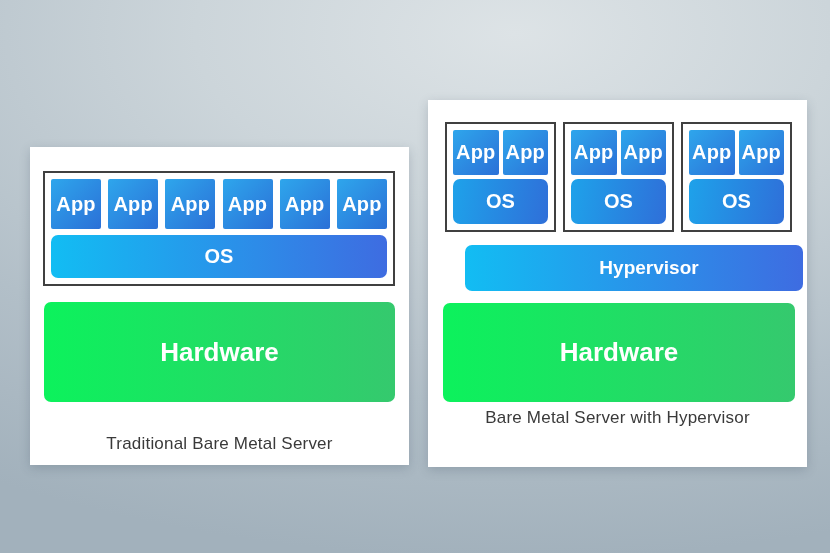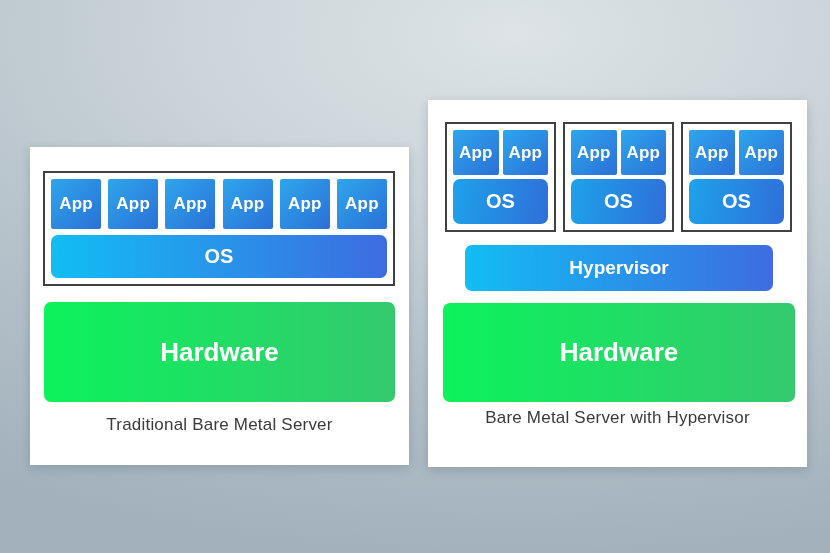--- a/index.html
+++ b/index.html
@@ -24,21 +24,21 @@
     border:2px solid var(--box_border);
     background:#fff;
     display:flex;flex-direction:column;
   }
   .group-left{left:13px;top:24px;width:352px;height:115px;padding:6px;gap:6px;}
   .app-row{display:flex;justify-content:space-between;height:50px;}
   .app-row-vm{display:flex;gap:4px;height:45px;}
 
   .tile{
     display:flex;align-items:center;justify-content:center;
-    color:var(--bar_text);font-size:17px;font-weight:600;
+    color:var(--bar_text);font-size:20px;font-weight:600;
     background:linear-gradient(135deg,var(--app_gradient_start),var(--app_gradient_end));
     border-radius:2px;letter-spacing:.2px;
   }
   .tile-big{width:50px;height:50px;}
   .tile-small{flex:1;}
 
   .bar{
     display:flex;align-items:center;justify-content:center;
     color:var(--bar_text);font-weight:600;border-radius:7px;
   }
@@ -46,36 +46,37 @@
     flex:1;font-size:20px;
     background:linear-gradient(90deg,var(--bar_gradient_start),var(--bar_gradient_end));
   }
   .os-bar-small{
     height:45px;font-size:20px;
     background:linear-gradient(100deg,var(--os_small_gradient_start),var(--os_small_gradient_end));
   }
   .hypervisor-bar{
     position:absolute;left:37px;top:145px;width:308px;height:46px;font-size:19px;
     background:linear-gradient(90deg,var(--bar_gradient_start),var(--bar_gradient_end));
+    padding-left:30px;
   }
   .hardware-bar{
     position:absolute;font-size:26px;
     background:linear-gradient(90deg,var(--hardware_gradient_start),var(--hardware_gradient_end));
   }
   .hw-left{left:14px;top:155px;width:351px;height:100px;}
   .hw-right{left:15px;top:203px;width:352px;height:99px;}
 
   .vm-row{position:absolute;left:17px;top:22px;display:flex;gap:7px;}
   .vm-box{position:relative;width:111px;height:110px;padding:6px;gap:4px;}
 
   .caption{
     position:absolute;left:0;right:0;text-align:center;
     color:var(--caption_text);font-size:17px;letter-spacing:.2px;
   }
-  .caption-left{top:268px;}
+  .caption-left{top:287px;}
   .caption-right{top:308px;}
 </style>
 </head>
 <body>
 
 <div class="stage">
 
   <section class="card card-left">
     <div class="outlined-box group-left">
       <div class="app-row">

